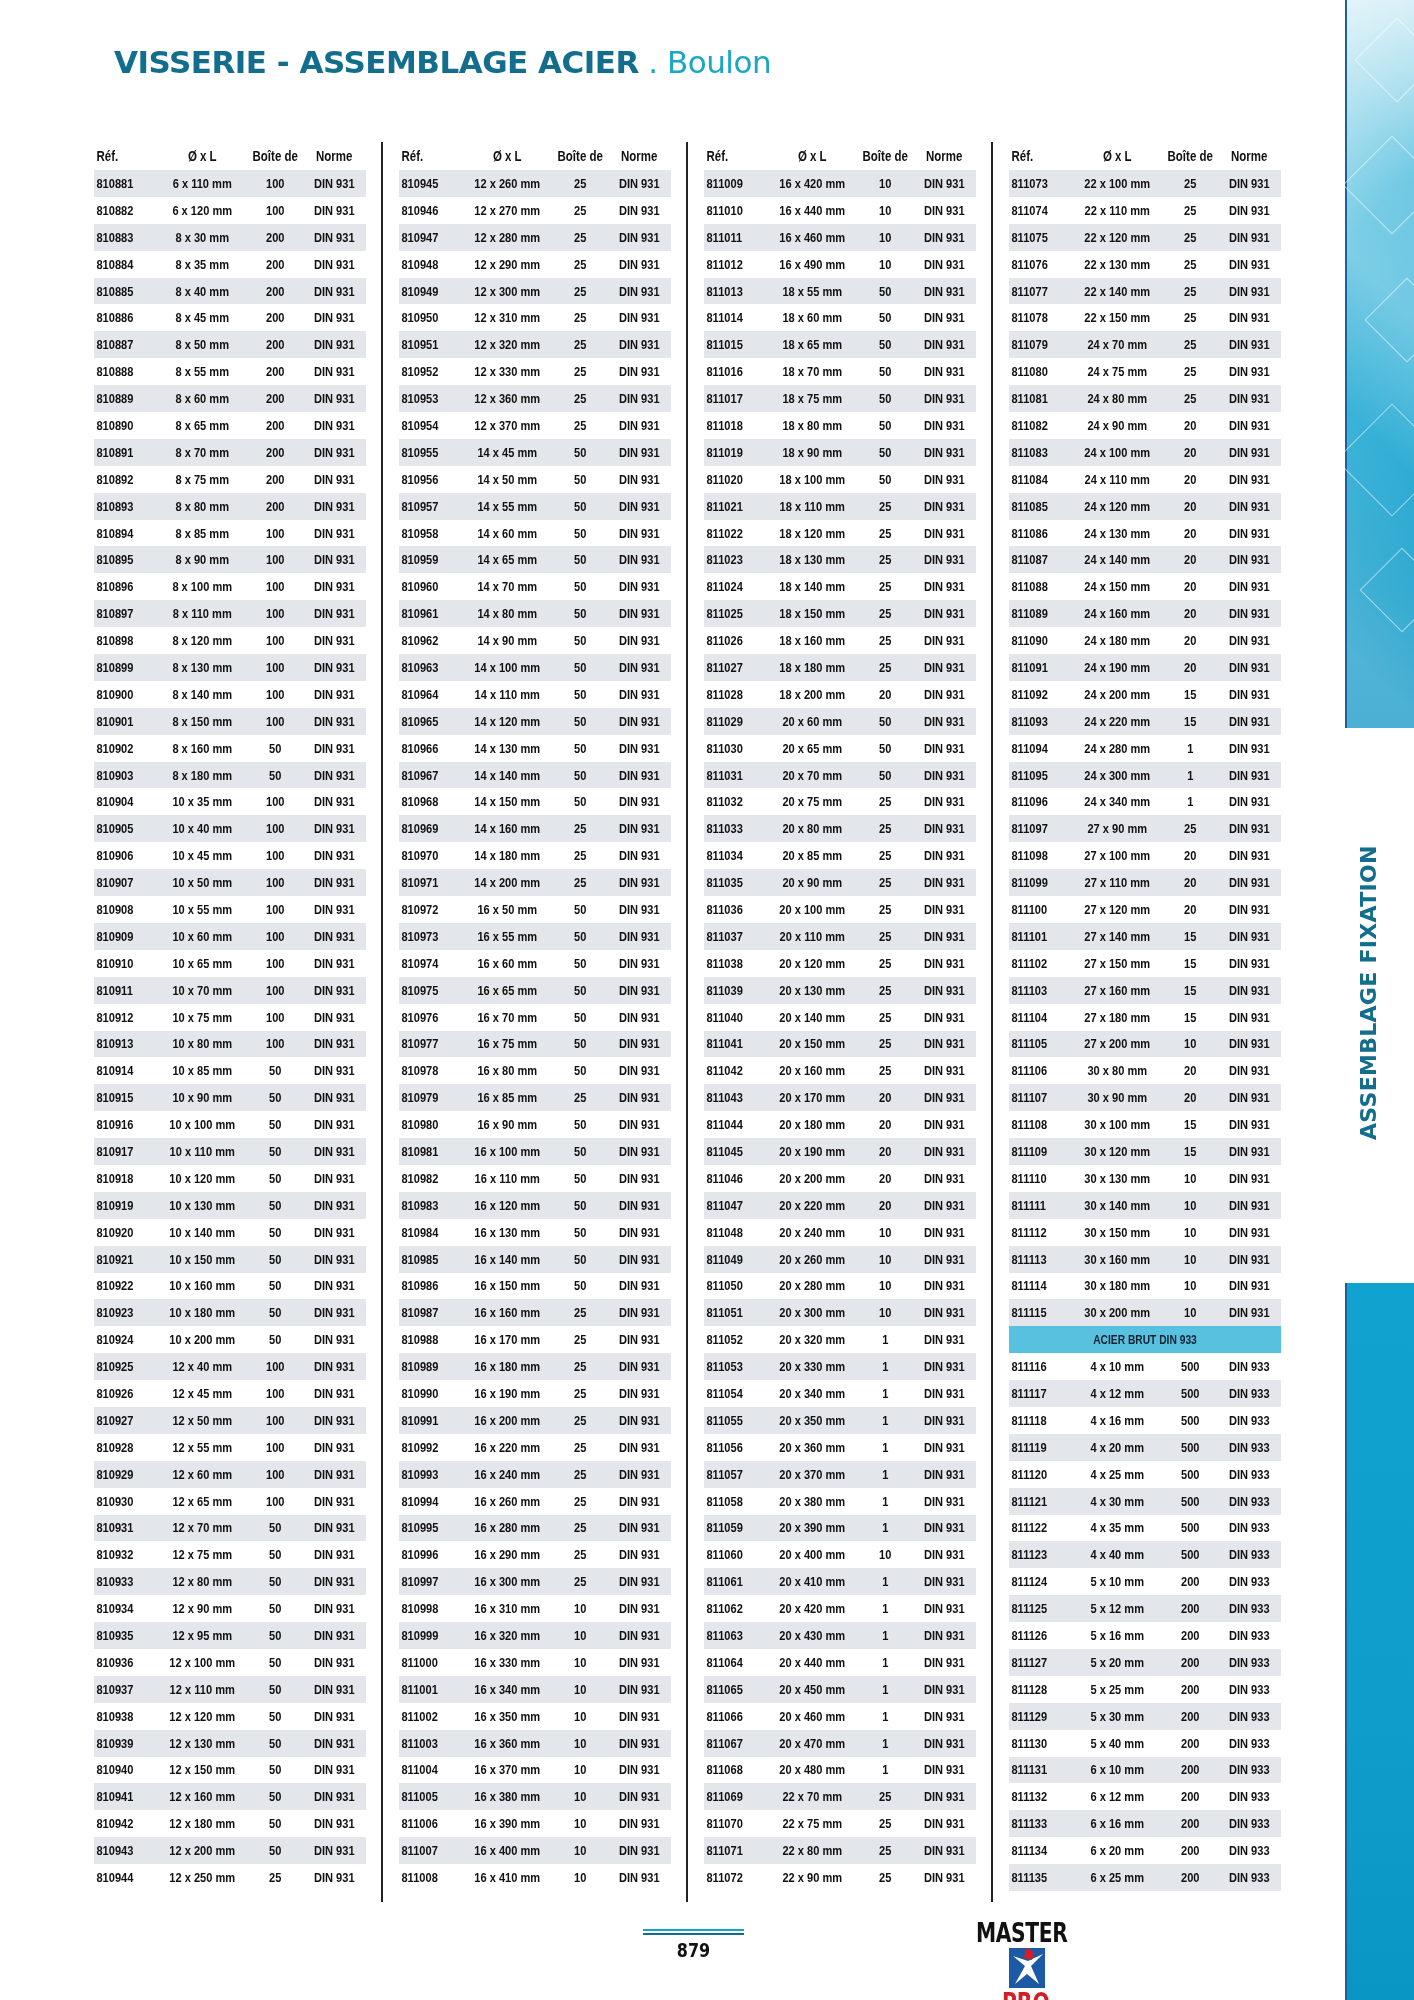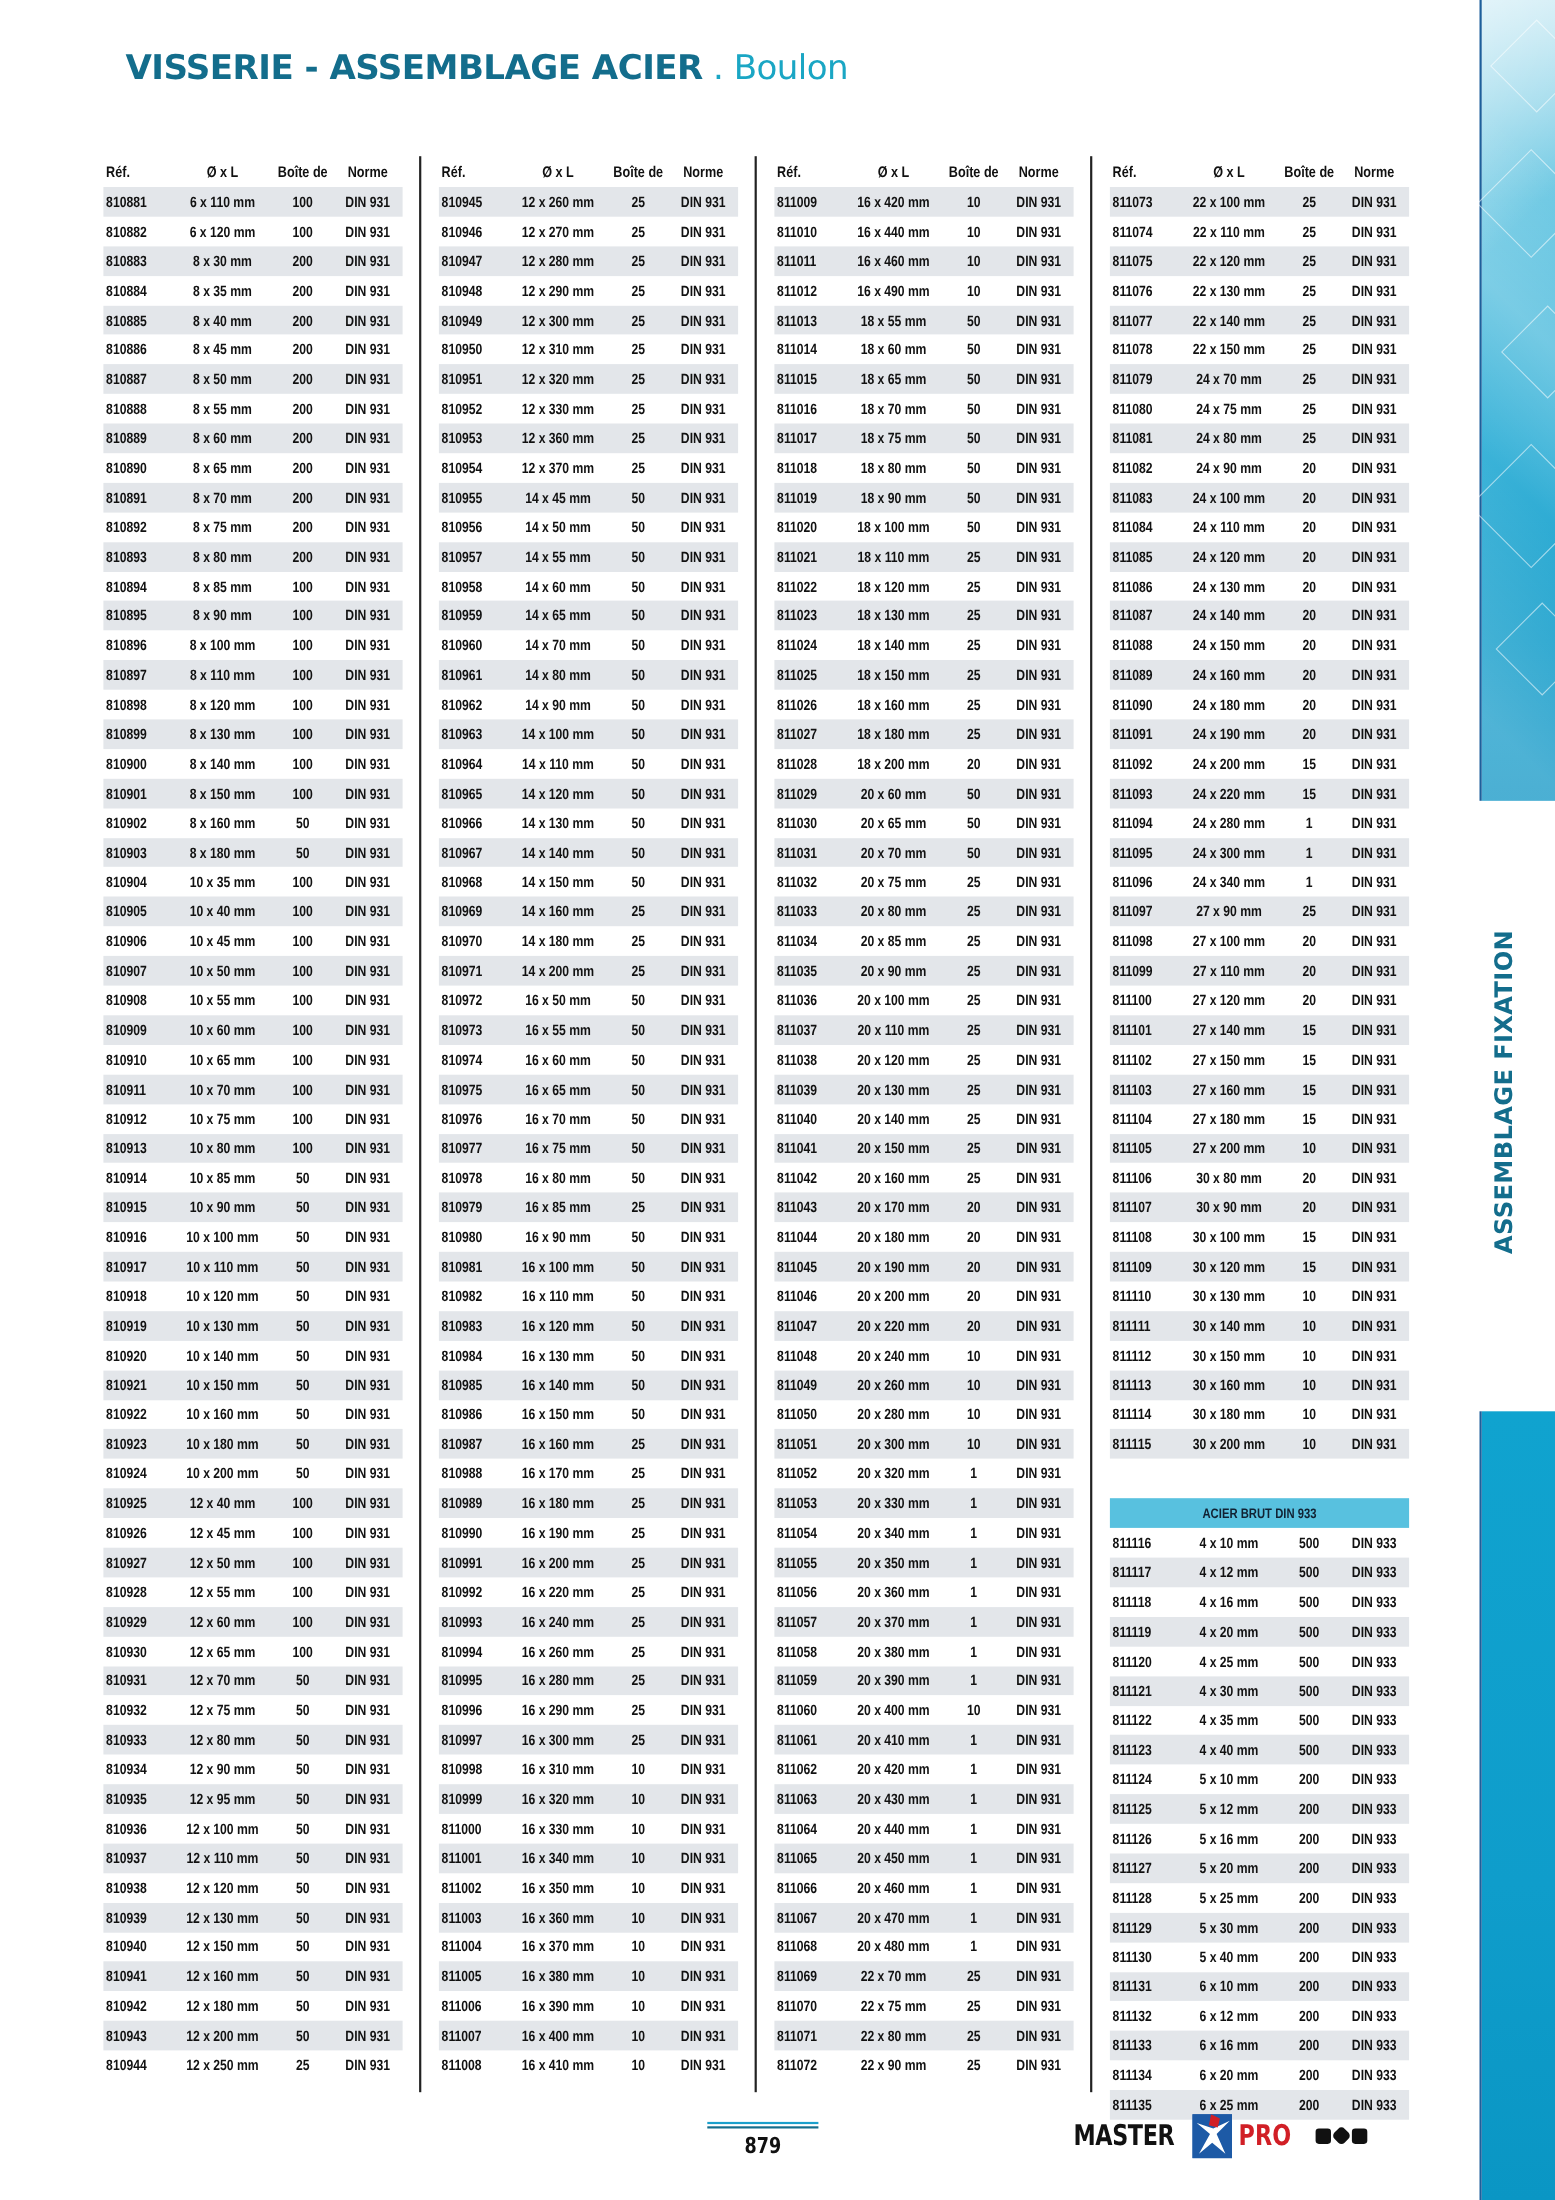--- a/index.html
+++ b/index.html
@@ -46,21 +46,21 @@
     font-family: Liberation Sans, sans-serif;
   }
   .table .head, .table .row {
     display: flex; align-items: center; height: 26.9px; font-size: 13.5px;
     transform: scaleX(0.82); transform-origin: 0 50%; width: 332px;
   }
   .table .head { height: 28px; font-weight: bold; font-size: 14px; }
   .table .row { font-weight: bold; }
   .rowwrap { position: relative; height: 26.9px; }
   .rowwrap.shade { background: #e3e6ea; }
-  .rowwrap.band { background: #58c1df; margin-top: 36px; }
+  .rowwrap.band { background: #58c1df; }
   .band-label {
     display: flex; align-items: center; justify-content: center;
     height: 26.9px; font-size: 12.5px; font-weight: bold; color: #123;
     transform: scaleX(0.82);
   }
   .c-ref { width: 76px; text-align: left; padding-left: 3px; }
   .c-dim { width: 112px; text-align: center; font-weight: normal; }
   .row .c-dim { font-weight: bold; }
   .c-box { width: 66px; text-align: center; }
   .c-norm { width: 78px; text-align: center; }
@@ -70,21 +70,21 @@
     position: absolute; left: 643px; top: 1929px; width: 101px; height: 6px;
     border-top: 2px solid #1aa0cc; border-bottom: 2px solid #136d8c;
   }
   .page-num {
     position: absolute; left: 643px; top: 1938px; width: 101px; text-align: center;
     font-family: "DejaVu Sans", sans-serif; font-weight: bold; font-size: 20px; color: #111;
     transform: scaleX(0.8);
   }
 
   .brand {
-    position: absolute; left: 976px; top: 1918px; height: 48px; display: flex; align-items: center;
+    position: absolute; left: 976px; top: 1918px; height: 48px; display: flex; align-items: center; flex-direction: column;
   }
   .brand .master {
     font-family: "DejaVu Sans", sans-serif; font-weight: bold; font-size: 26px; color: #111;
     transform: scaleX(0.78); transform-origin: 0 50%; display: inline-block; width: 104px; letter-spacing: -0.5px;
   }
   .brand .logo-box {
     width: 36px; height: 40px; background: #1d5aa6; position: relative; margin-left: 4px; margin-right: 6px;
   }
   .brand .pro {
     font-family: "DejaVu Sans", sans-serif; font-weight: bold; font-size: 26px; color: #d11f26;

